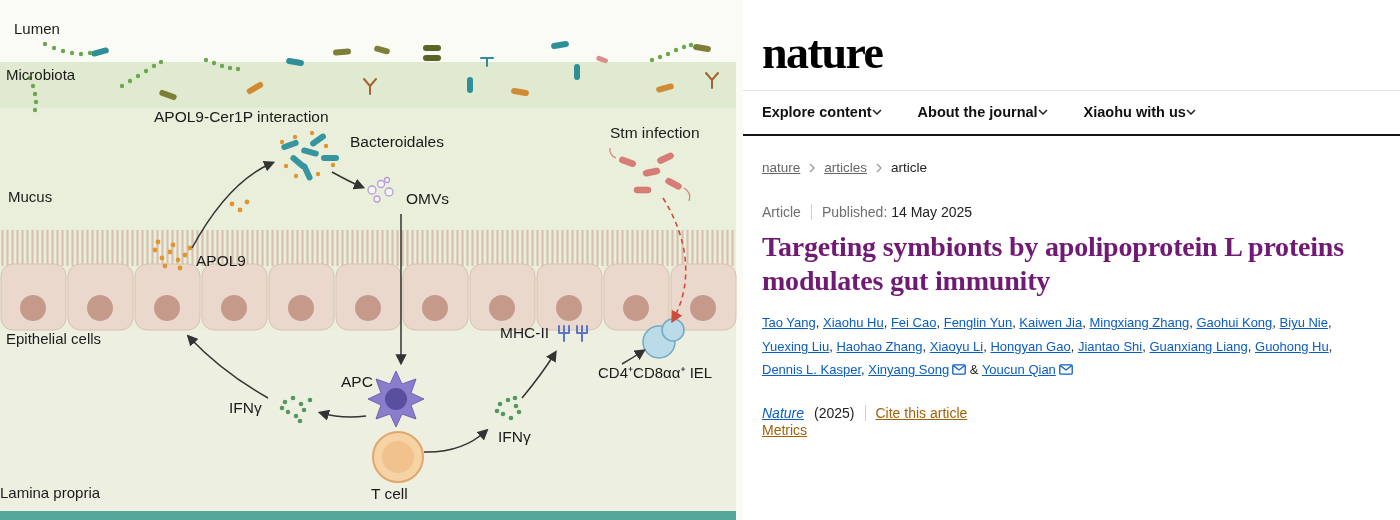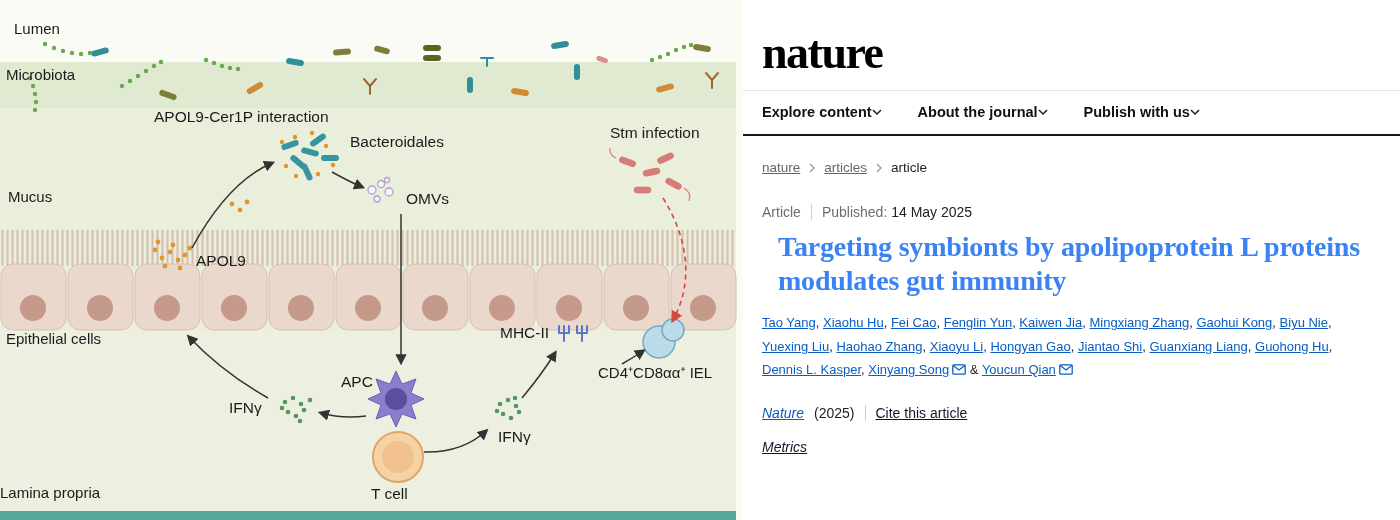--- a/index.html
+++ b/index.html
@@ -19,30 +19,30 @@
   .nav-item{display:inline-flex;align-items:center;font-weight:700;font-size:14.5px;color:#111;cursor:pointer;}
   .nav-rule{height:2px;background:#161616;}
   .content{padding:24px 24px 0 19px;max-width:645px;}
   .breadcrumbs{display:flex;align-items:center;gap:9px;font-size:13.5px;color:#555;}
   .crumb-link{color:#666;text-decoration:underline;cursor:pointer;}
   .crumb-current{color:#222;}
   .crumb-sep{display:inline-flex;align-items:center;}
   .meta{margin-top:29px;font-size:14px;color:#6e6e6e;display:flex;align-items:center;gap:10px;}
   .meta-sep,.vbar{width:1px;height:16px;background:#cfcfcf;display:inline-block;}
   .meta-date{color:#222;}
-  .title{font-family:"Liberation Serif",serif;font-size:28px;line-height:1.22;color:#3b82f6;margin:10px 0 0 16px;
+  .title{font-family:"Liberation Serif",serif;font-size:28px;line-height:1.22;color:#701a75;margin:10px 0 0 0;
          font-weight:700;max-width:600px;letter-spacing:-0.2px;}
   .authors{margin:13px 0 0 0;font-size:13px;line-height:1.8;color:#222;max-width:630px;}
   .author-link{color:#0a5dc2;text-decoration:underline;cursor:pointer;}
   .email-icon{display:inline-block;margin-left:3px;cursor:pointer;}
   .email-icon svg{vertical-align:-1px;}
   .journal-line{margin-top:24px;font-size:14px;display:flex;align-items:center;gap:10px;color:#222;}
   .journal-link{font-style:italic;color:#0a5dc2;text-decoration:underline;cursor:pointer;}
-  .cite-link,.metrics-link{color:#0f172a;text-decoration:underline;cursor:pointer;font-size:14px;}
-  .metrics-line{margin-top:17px;font-style:italic;}
+  .cite-link,.metrics-link{color:#a16207;text-decoration:underline;cursor:pointer;font-size:14px;}
+  .metrics-line{margin-top:0;}
 </style>
 </head>
 <body>
 
 <div class="page">
 
   <div class="figure-panel">
     <svg width="743" height="520" viewBox="0 0 743 520">
       <defs>
         <marker id="ah" viewBox="0 0 10 10" refX="7" refY="5" markerWidth="7.5" markerHeight="7.5" orient="auto">
@@ -277,21 +277,21 @@
             <path d="M1 1 L5 5 L9 1" stroke="#222" stroke-width="1.5" fill="none"></path>
           </svg>
         </a>
         <a class="nav-item">
           <span>About the journal</span>
           <svg width="10" height="6" viewBox="0 0 10 6">
             <path d="M1 1 L5 5 L9 1" stroke="#222" stroke-width="1.5" fill="none"></path>
           </svg>
         </a>
         <a class="nav-item">
-          <span>Publish with us</span>
+          <span>Xiaohu with us</span>
           <svg width="10" height="6" viewBox="0 0 10 6">
             <path d="M1 1 L5 5 L9 1" stroke="#222" stroke-width="1.5" fill="none"></path>
           </svg>
         </a>
       </nav>
     <div class="nav-rule"></div>
 
     <div class="content">
       <div class="breadcrumbs">
           <a class="crumb-link">nature</a>

